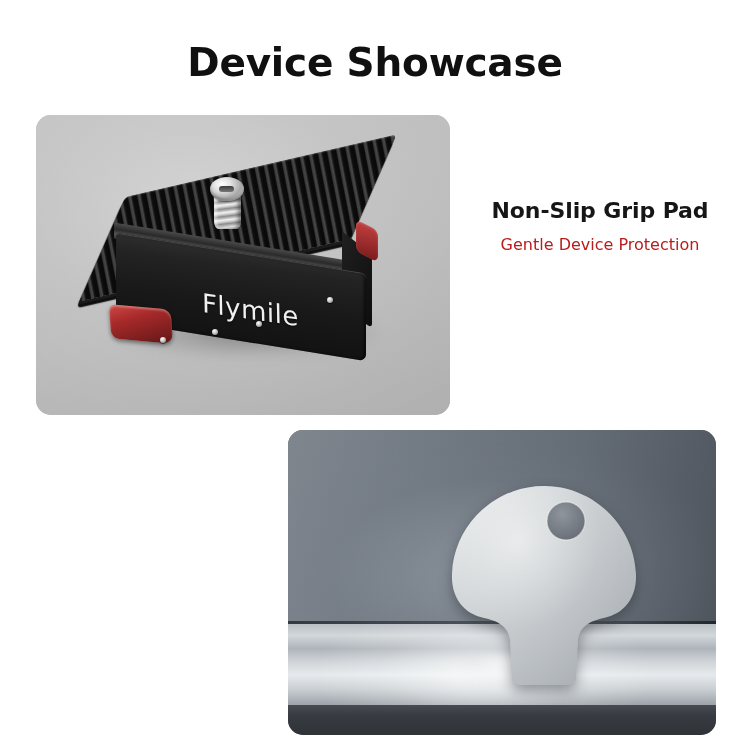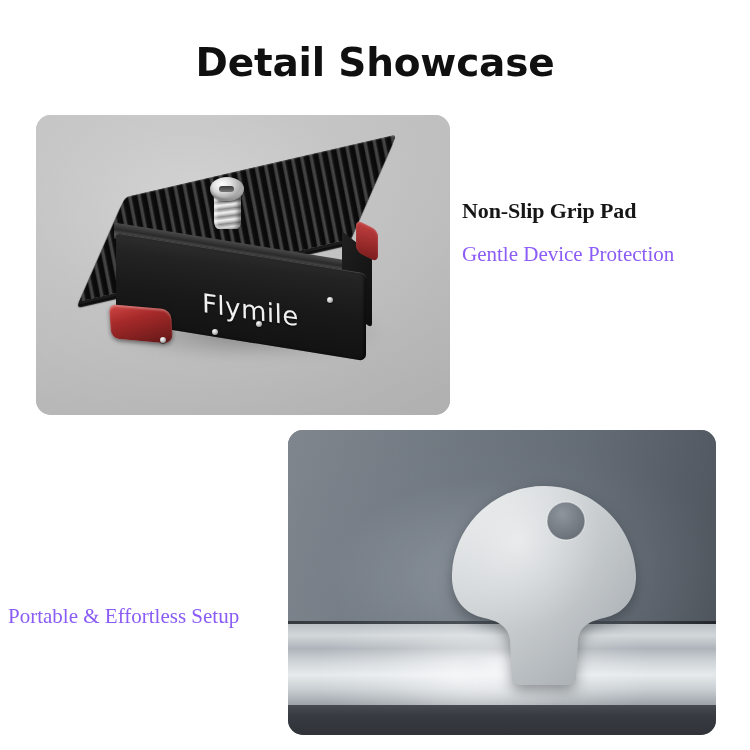--- a/index.html
+++ b/index.html
@@ -192,38 +192,38 @@
     filter: drop-shadow(0 6px 7px rgba(35,40,45,.45));
   }
   .tool-reflection {
     position: absolute; left: 40%; top: 74.5%;
     width: 110px; height: 42px;
     background: radial-gradient(ellipse at 50% 0%, rgba(255,255,255,.5) 0%, rgba(220,226,230,.18) 50%, rgba(200,206,210,0) 78%);
     filter: blur(3px);
   }
 
   
-  .caption { position: absolute; text-align: left; font-family: Liberation Serif, serif; }
+  .caption { position: absolute; text-align: center; }
   .caption .cap-title {
     font-size: 22px; font-weight: 700; color: #161616;
     letter-spacing: -0.1px;
   }
   .caption .cap-sub {
-    margin-top: 18px;
-    font-size: 21px; font-weight: 400; color: #8b5cf6;
+    margin-top: 12px;
+    font-size: 16px; font-weight: 400; color: #b91c1c;
   }
   #caption-grip-pad { left: 462px; top: 198px; width: 276px; }
   #caption-thumb-tool { left: 8px; top: 586px; width: 276px; }
 </style>
 </head>
 <body>
 
 <div id="page">
 
-  <div id="page-title">Detail Showcase</div>
+  <div id="page-title">Device Showcase</div>
 
   <div id="panel-grip-pad">
     <div class="bg-vignette"></div>
 
     <div class="plate-assembly">
       <div class="plate-shadow"></div>
 
       <div class="grip-pad-rim"></div>
       <div class="grip-pad"></div>
 
@@ -308,16 +308,15 @@
                C 20 132, 7 116, 8 92
                C 10 42, 52 4, 100 4 Z" fill="url(#steelSheen)"></path>
       <circle cx="122" cy="39" r="19" fill="url(#holeGrad)"></circle>
       <circle cx="122" cy="39" r="19" fill="none" stroke="rgba(255,255,255,.38)" stroke-width="1.4"></circle>
     </svg>
 
     <div class="foreground"></div>
   </div>
 
   <div id="caption-thumb-tool" class="caption">
-    <div class="cap-sub">Portable &amp; Effortless Setup</div>
   </div>
 
 </div>
 
 </body></html>

